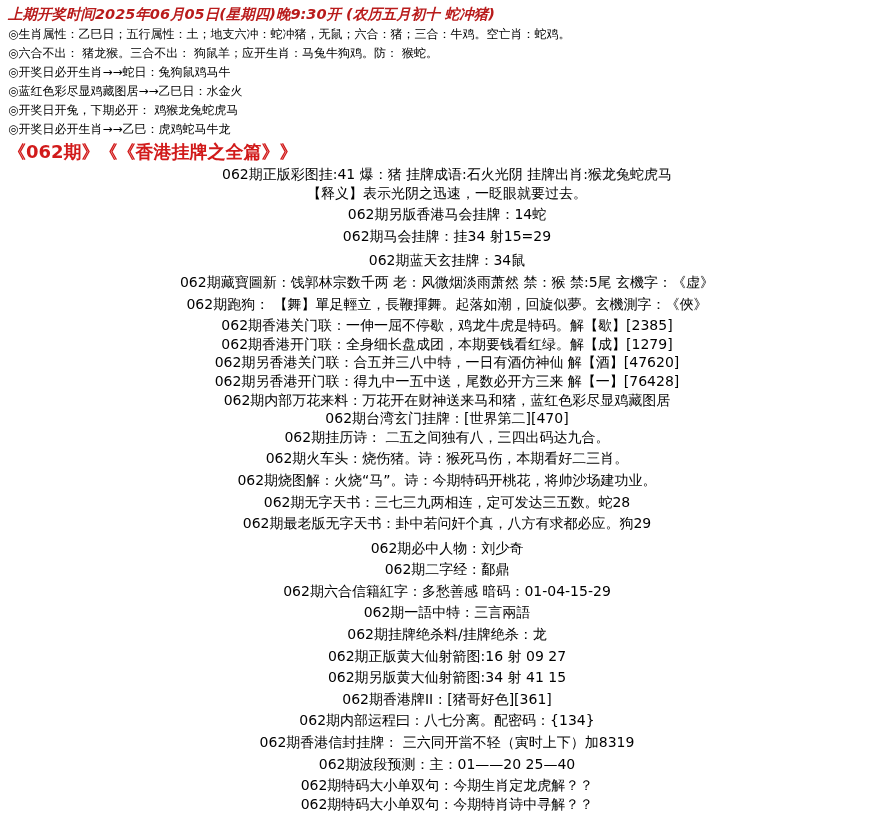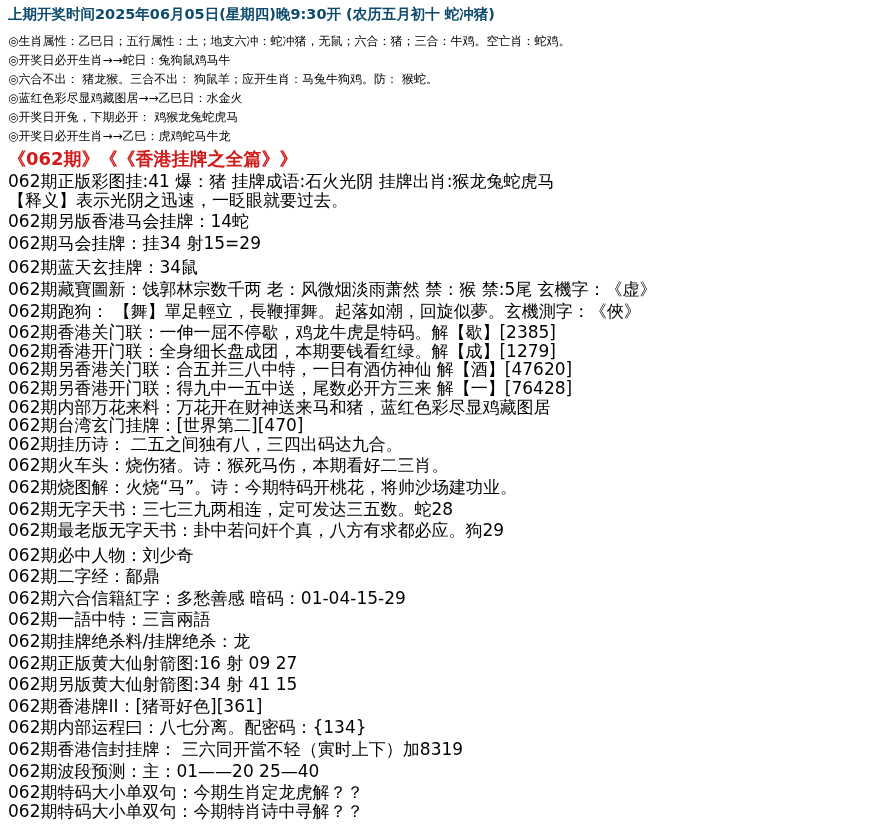--- a/index.html
+++ b/index.html
@@ -18,55 +18,57 @@
     width: 894px;
     min-height: 838px;
     box-sizing: border-box;
     padding: 4px 8px 2px 8px;
     background: #ffffff;
     position: relative;
   }
   .hdr-line {
     font-size: 14.5px;
     font-weight: bold;
-    color: #0c4a6e;
+    color: #b91c1c;
     line-height: 20px;
-    margin-bottom: 8px;
+    margin-bottom: 1px;
+    font-style: italic;
   }
   .attr-line {
     font-size: 12px;
     color: #000000;
     line-height: 19px;
   }
   .title-red {
     color: #d11a1a;
     font-size: 18px;
     font-weight: bold;
     line-height: 22px;
     margin: 2px 0 2px 0;
   }
   .body-line {
-    font-size: 17px;
+    font-size: 14px;
     color: #000000;
     line-height: 18.6px;
+    text-align: center;
   }
   .sect-gap {
     height: 3px;
   }
 </style>
 </head>
 <body>
 
 <div class="page">
 
   <div class="hdr-line">上期开奖时间2025年06月05日(星期四)晚9:30开 (农历五月初十  蛇冲猪)</div>
 
   <div class="attr-line">◎生肖属性：乙巳日；五行属性：土；地支六冲：蛇冲猪，无鼠；六合：猪；三合：牛鸡。空亡肖：蛇鸡。</div>
+  <div class="attr-line">◎六合不出：  猪龙猴。三合不出：  狗鼠羊；应开生肖：马兔牛狗鸡。防：  猴蛇。</div>
   <div class="attr-line">◎开奖日必开生肖→→蛇日：兔狗鼠鸡马牛</div>
-  <div class="attr-line">◎六合不出：  猪龙猴。三合不出：  狗鼠羊；应开生肖：马兔牛狗鸡。防：  猴蛇。</div>
   <div class="attr-line">◎蓝红色彩尽显鸡藏图居→→乙巳日：水金火</div>
   <div class="attr-line">◎开奖日开兔，下期必开：  鸡猴龙兔蛇虎马</div>
   <div class="attr-line">◎开奖日必开生肖→→乙巳：虎鸡蛇马牛龙</div>
 
   <div class="title-red">《062期》《《香港挂牌之全篇》》</div>
 
   <div class="body-line">062期正版彩图挂:41  爆：猪  挂牌成语:石火光阴  挂牌出肖:猴龙兔蛇虎马</div>
   <div class="body-line">【释义】表示光阴之迅速，一眨眼就要过去。</div>
   <div class="sect-gap"></div>
   <div class="body-line">062期另版香港马会挂牌：14蛇</div>

